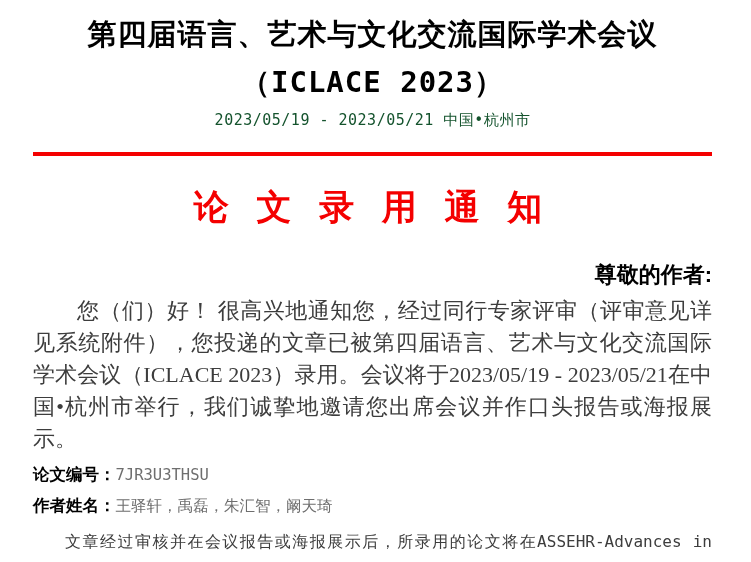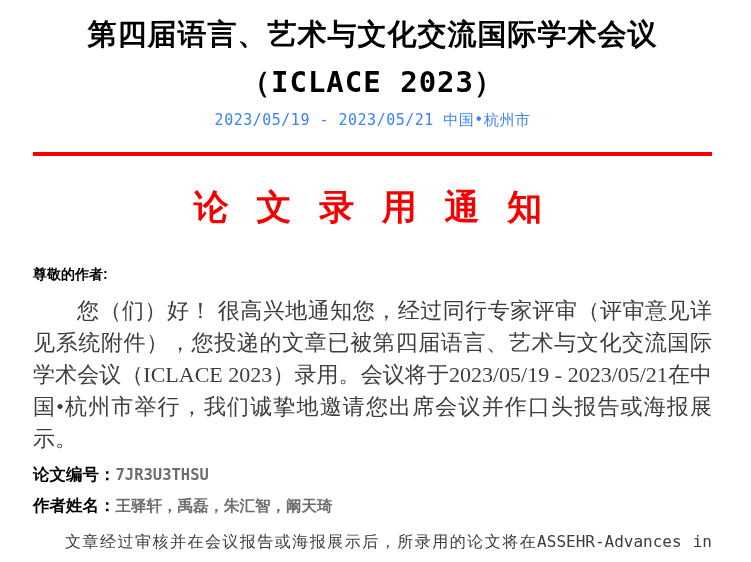--- a/index.html
+++ b/index.html
@@ -43,21 +43,21 @@
     letter-spacing: 1px;
     color: var(--heading-text);
     margin-top: 12px;
   }
   .date-line {
     margin-top: 11px;
     font-family: var(--mono);
     font-size: 15px;
     line-height: 18px;
     letter-spacing: 0.5px;
-    color: #3b82f6;
+    color: #14532d;
   }
   .red-rule {
     margin-top: 23px;
     height: 4px;
     background: var(--accent-red);
     border: none;
   }
   .notice-heading {
     margin-top: 28px;
     text-align: center;
@@ -66,23 +66,24 @@
     font-size: 35px;
     line-height: 45px;
     letter-spacing: 9px;
     color: var(--accent-red);
     white-space: nowrap;
   }
   .salutation {
     margin-top: 35px;
     font-family: var(--sans);
     font-weight: 700;
-    font-size: 14px;
+    font-size: 22px;
     line-height: 21px;
     color: #000000;
+    text-align: right;
   }
   .para {
     margin-top: 10px;
     font-size: 22px;
     line-height: 32px;
     text-align: justify;
     text-indent: 2em;
     color: var(--body-text);
     font-family: Liberation Serif, serif;
   }
@@ -97,21 +98,20 @@
     font-family: var(--sans);
     font-weight: 700;
     font-size: 16.5px;
     color: #000000;
     text-align: right;
   }
   .field-value {
     font-family: var(--mono);
     font-size: 15.5px;
     color: var(--value-text);
-    font-weight: bold;
   }
   .closing-para {
     margin-top: 9px;
     font-size: 16px;
     line-height: 32px;
     text-align: justify;
     text-indent: 2em;
     color: var(--body-text);
     font-family: var(--mono);
   }

